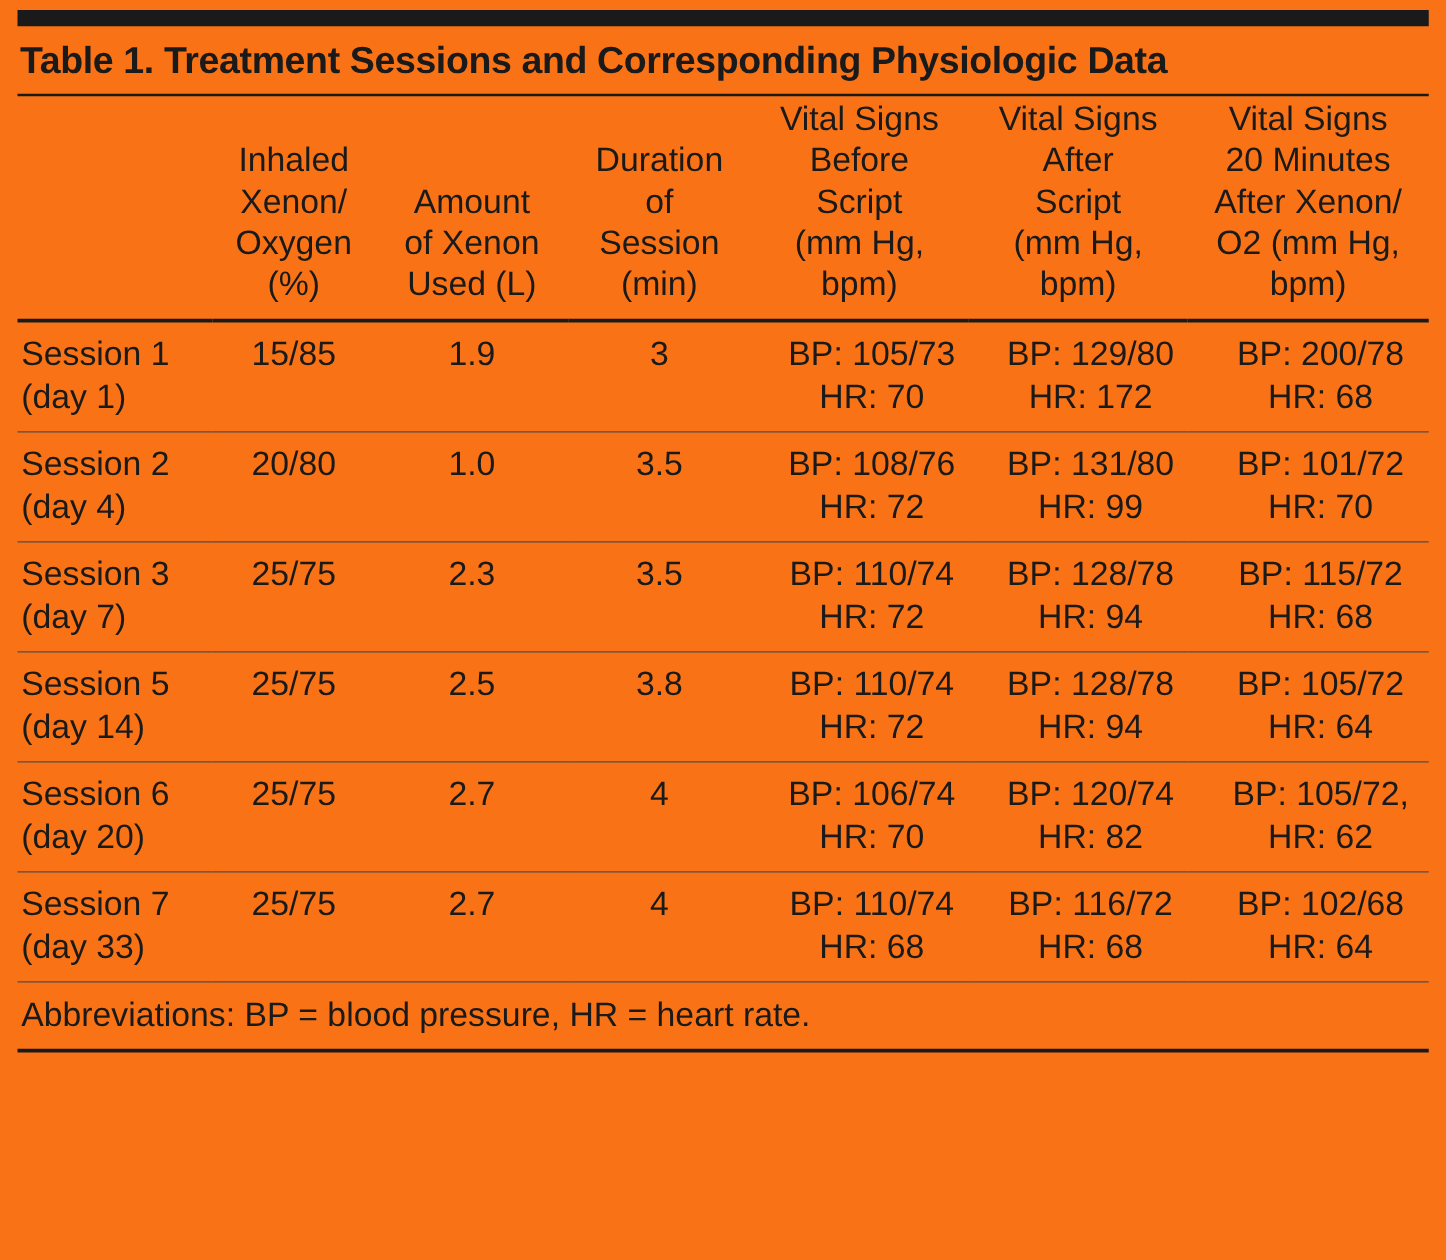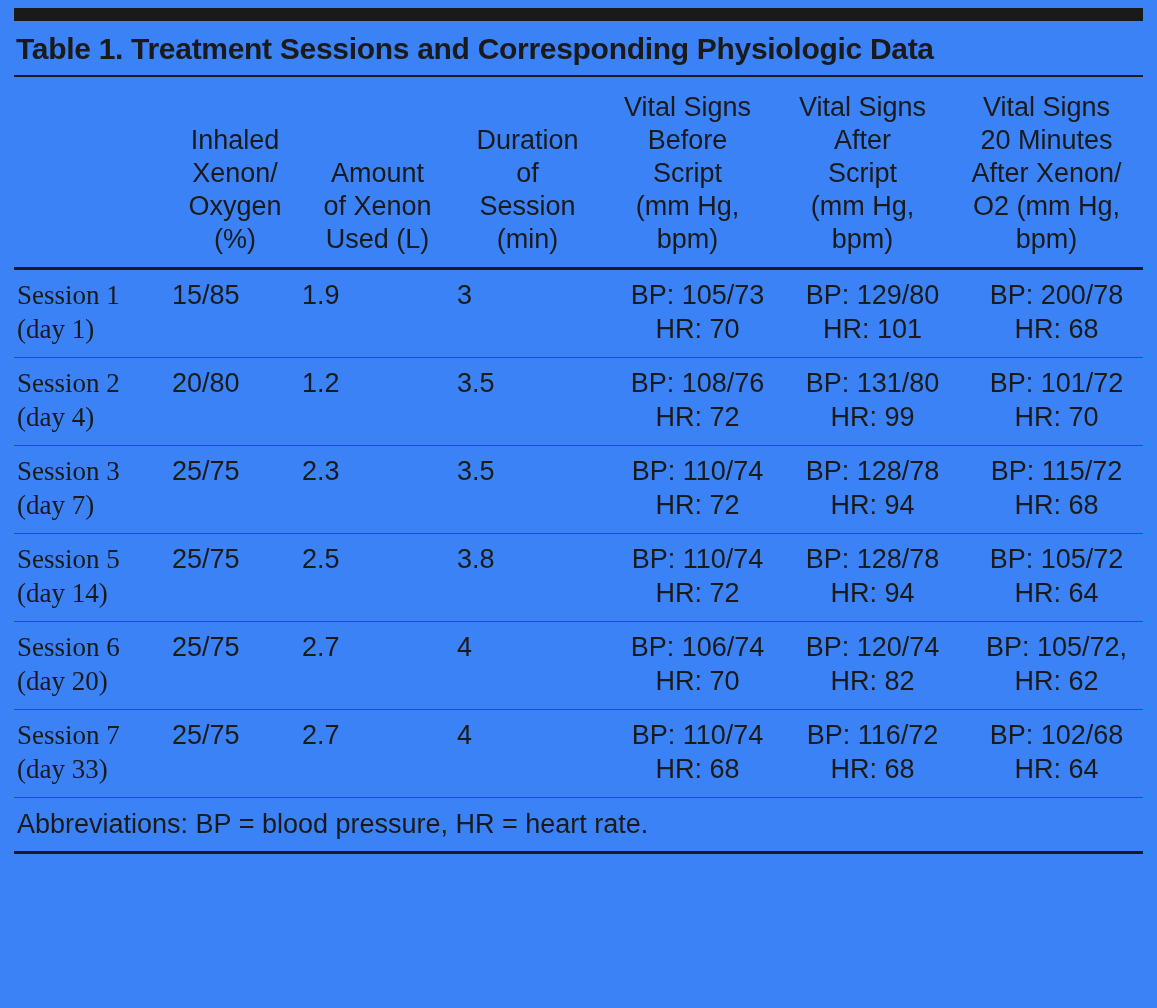--- a/index.html
+++ b/index.html
@@ -6,21 +6,21 @@
   body {
     font-family: "Liberation Sans", sans-serif;
     color: #1a1a1a;
     -webkit-font-smoothing: antialiased;
   }
   .page {
     width: 1157px;
     height: 1008px;
     box-sizing: border-box;
     padding: 8px 14px 0 14px;
-    background: #3b82f6;
+    background: #f97316;
     overflow: hidden;
   }
   .top-bar {
     height: 13px;
     background: #1a1a1a;
   }
   .title {
     font-size: 30px;
     font-weight: bold;
     letter-spacing: -0.3px;
@@ -33,38 +33,38 @@
     border-collapse: collapse;
     table-layout: fixed;
     font-size: 27px;
   }
   th, td { white-space: pre-line; box-sizing: border-box; }
   thead th {
     font-weight: normal;
     vertical-align: bottom;
     text-align: center;
     line-height: 33px;
-    padding: 14px 2px 11px 2px;
+    padding: 2px 2px 11px 2px;
     border-bottom: 3px solid #1a1a1a;
   }
   tbody td {
     vertical-align: top;
     line-height: 34px;
     padding: 8px 2px 11px 2px;
     border-bottom: 1.5px solid #4d4d4d;
   }
-  .col-session  { width: 156px; font-family: Liberation Serif, serif; }
+  .col-session  { width: 156px; }
   .col-inhaled  { width: 130px; }
   .col-amount   { width: 155px; }
   .col-duration { width: 145px; }
   .col-before   { width: 175px; }
   .col-after    { width: 175px; }
   .col-after20  { width: 193px; }
   td.col-session { text-align: left; padding-left: 3px; }
-  td.col-inhaled, td.col-amount, td.col-duration { text-align: left; margin-top: 17px; }
+  td.col-inhaled, td.col-amount, td.col-duration { text-align: center; margin-top: 17px; }
   td.col-before, td.col-after, td.col-after20 {
     text-align: center;
     padding-left: 22px;
   }
   .footnote {
     font-size: 27px;
     line-height: 32px;
     padding: 10px 2px 11px 3px;
     border-bottom: 3px solid #1a1a1a;
   }
@@ -111,29 +111,29 @@
     <tbody>
       <tr>
         <td class="col-session">Session 1
 (day 1)</td>
         <td class="col-inhaled">15/85</td>
         <td class="col-amount">1.9</td>
         <td class="col-duration">3</td>
         <td class="col-before">BP: 105/73
 HR: 70</td>
         <td class="col-after">BP: 129/80
-HR: 101</td>
+HR: 172</td>
         <td class="col-after20">BP: 200/78
 HR: 68</td>
       </tr>
       <tr>
         <td class="col-session">Session 2
 (day 4)</td>
         <td class="col-inhaled">20/80</td>
-        <td class="col-amount">1.2</td>
+        <td class="col-amount">1.0</td>
         <td class="col-duration">3.5</td>
         <td class="col-before">BP: 108/76
 HR: 72</td>
         <td class="col-after">BP: 131/80
 HR: 99</td>
         <td class="col-after20">BP: 101/72
 HR: 70</td>
       </tr>
       <tr>
         <td class="col-session">Session 3

